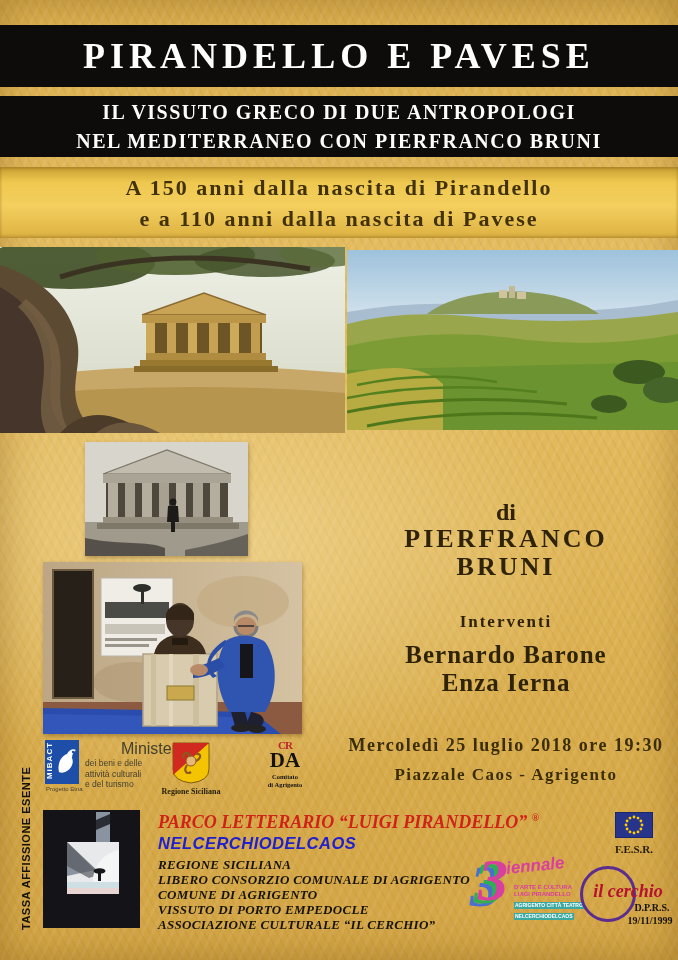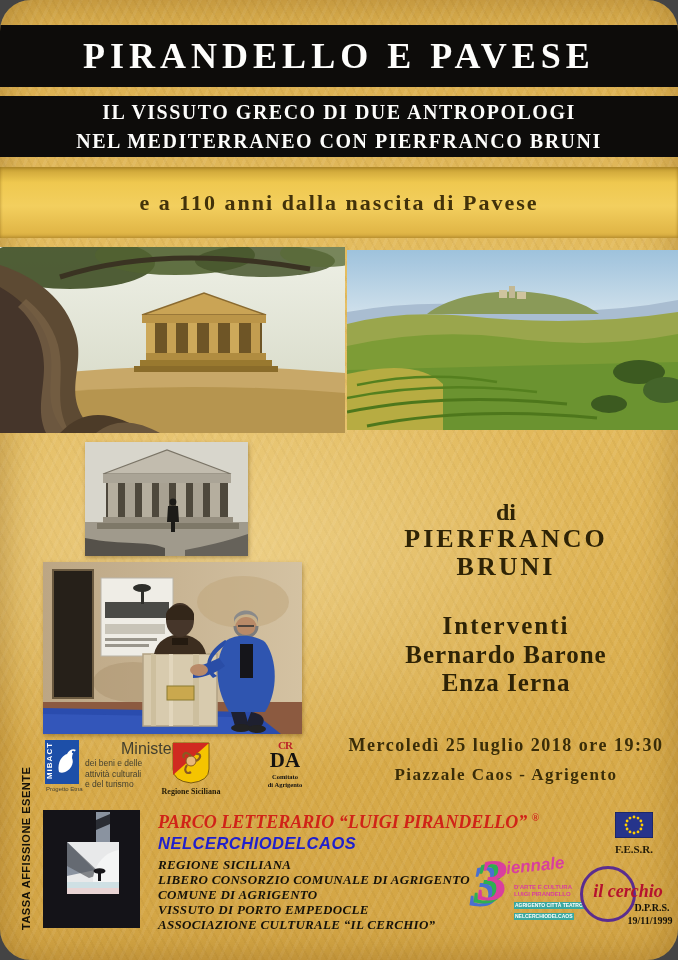--- a/index.html
+++ b/index.html
@@ -5,21 +5,20 @@
   html,body{margin:0;padding:0;background:#444;}
   .poster{
     position:relative;width:678px;height:960px;margin:0 auto;overflow:hidden;
     font-family:"Liberation Serif",serif;
     background:
       radial-gradient(ellipse 520px 320px at 32% 58%, rgba(255,242,196,.45), rgba(255,242,196,0) 72%),
       repeating-linear-gradient(115deg, rgba(255,255,255,.06) 0 3px, rgba(255,255,255,0) 3px 9px),
       repeating-linear-gradient(62deg, rgba(120,80,10,.06) 0 2px, rgba(120,80,10,0) 2px 8px),
       linear-gradient(180deg,#d9ad4d,#e4bd60 28%,#e0b658 55%,#d7aa49 80%,#d3a545);
     box-shadow:inset 0 0 38px rgba(110,72,8,.38);
-    border-radius:31px;
   }
   .abs{position:absolute;}
   .band{left:0;right:0;background:#0d0c0a;color:#fdfdfb;text-align:center;}
   .band-title{top:25px;height:62px;display:flex;align-items:center;justify-content:center;
     font-size:36px;font-weight:bold;letter-spacing:5px;}
   .band-sub{top:96px;height:61px;display:flex;flex-direction:column;align-items:center;justify-content:center;
     font-size:20px;font-weight:bold;letter-spacing:1.5px;line-height:29px;}
   .band-anniv{left:0;right:0;top:167px;height:71px;text-align:center;
     background:linear-gradient(180deg,#c89f34,#efc84f 22%,#f3cf5e 55%,#ddb142);
     color:#42320a;font-weight:bold;font-size:22px;letter-spacing:2px;line-height:31px;
@@ -29,21 +28,21 @@
   .photo svg{display:block;width:100%;height:100%;}
   .photo-left{left:0;top:247px;width:345px;height:186px;}
   .photo-right{left:347px;top:250px;width:331px;height:180px;}
   .photo-bw{left:85px;top:442px;width:163px;height:114px;box-shadow:1px 2px 4px rgba(80,50,0,.35);}
   .photo-bust{left:43px;top:562px;width:259px;height:172px;box-shadow:1px 2px 4px rgba(80,50,0,.35);}
   .rtxt{left:340px;width:332px;text-align:center;color:#2e2306;font-weight:bold;}
   .l1{top:470px;font-size:25px;letter-spacing:1.5px;}
   .l2{top:499px;font-size:24px;}
   .l3{top:524px;font-size:26px;letter-spacing:3px;}
   .l4{top:552px;font-size:26px;letter-spacing:3px;}
-  .iv1{top:612px;font-size:25px;letter-spacing:2px;}
+  .iv1{top:612px;font-size:17px;letter-spacing:2px;}
   .iv2{top:641px;font-size:25px;letter-spacing:1px;}
   .iv3{top:669px;font-size:25px;letter-spacing:1px;}
   .evd{top:735px;font-size:18px;letter-spacing:1.5px;color:#3a2d08;}
   .evl{top:765px;font-size:17px;letter-spacing:1.5px;color:#3a2d08;}
   
   .mibact{left:45px;top:740px;width:120px;height:56px;}
   .mibact-square{position:absolute;left:0;top:0;width:34px;height:44px;background:#1d4fa8;overflow:hidden;}
   .mibact-acr{position:absolute;left:-14px;top:16px;color:#fff;font-family:"Liberation Sans",sans-serif;
     font-size:8px;font-weight:bold;transform:rotate(-90deg);letter-spacing:1px;}
   .mibact-horse{position:absolute;left:10px;top:6px;width:22px;height:30px;}
@@ -98,20 +97,21 @@
 <div class="poster">
 
   <div class="abs band band-title">PIRANDELLO E PAVESE</div>
 
   <div class="abs band band-sub">
     <div>IL VISSUTO GRECO DI DUE ANTROPOLOGI</div>
     <div>NEL MEDITERRANEO CON PIERFRANCO BRUNI</div>
   </div>
 
   <div class="abs band-anniv">
+    <div>A 150 anni dalla nascita di Pirandello</div>
     <div>e a 110 anni  dalla nascita di Pavese</div>
   </div>
 
   <div class="abs photo photo-left">
     <svg viewBox="0 0 345 186" preserveAspectRatio="none">
       <defs>
         <linearGradient id="skyL" x1="0" y1="0" x2="0" y2="1">
           <stop offset="0" stop-color="#eef0e6"></stop>
             <stop offset="1" stop-color="#d3d6c2"></stop>
         </linearGradient>

